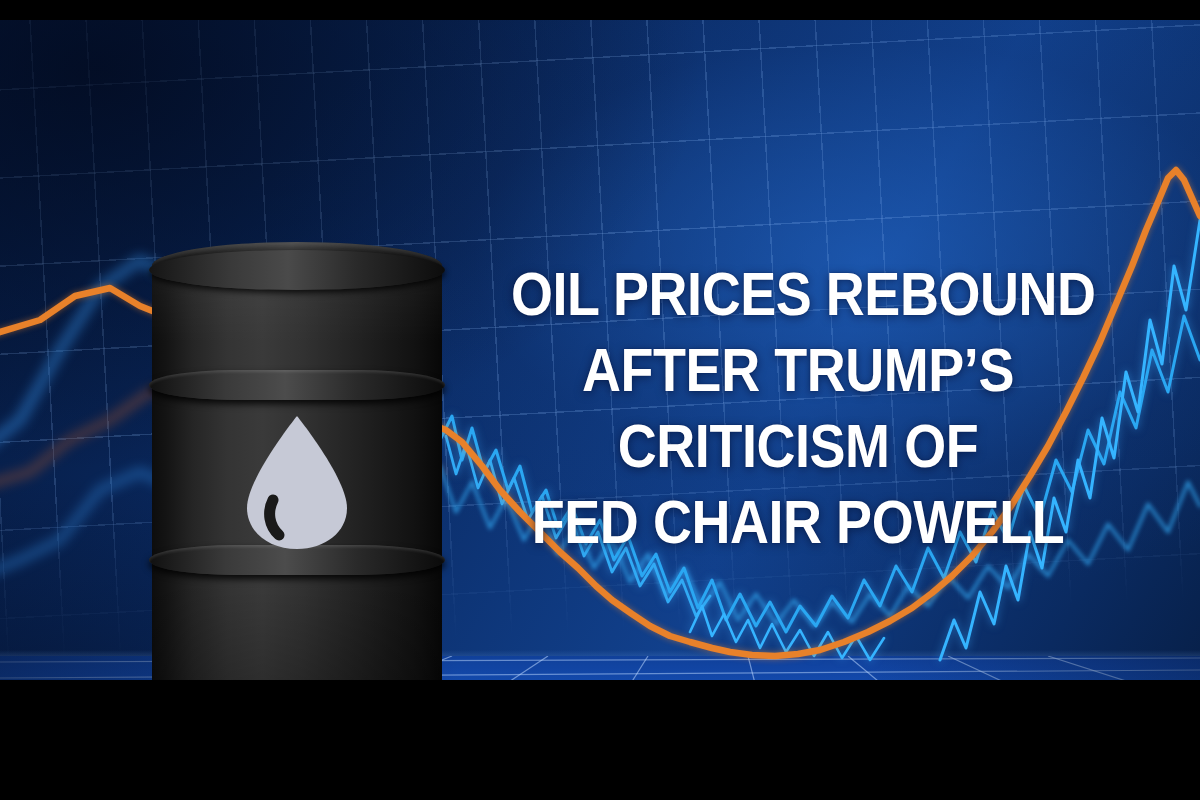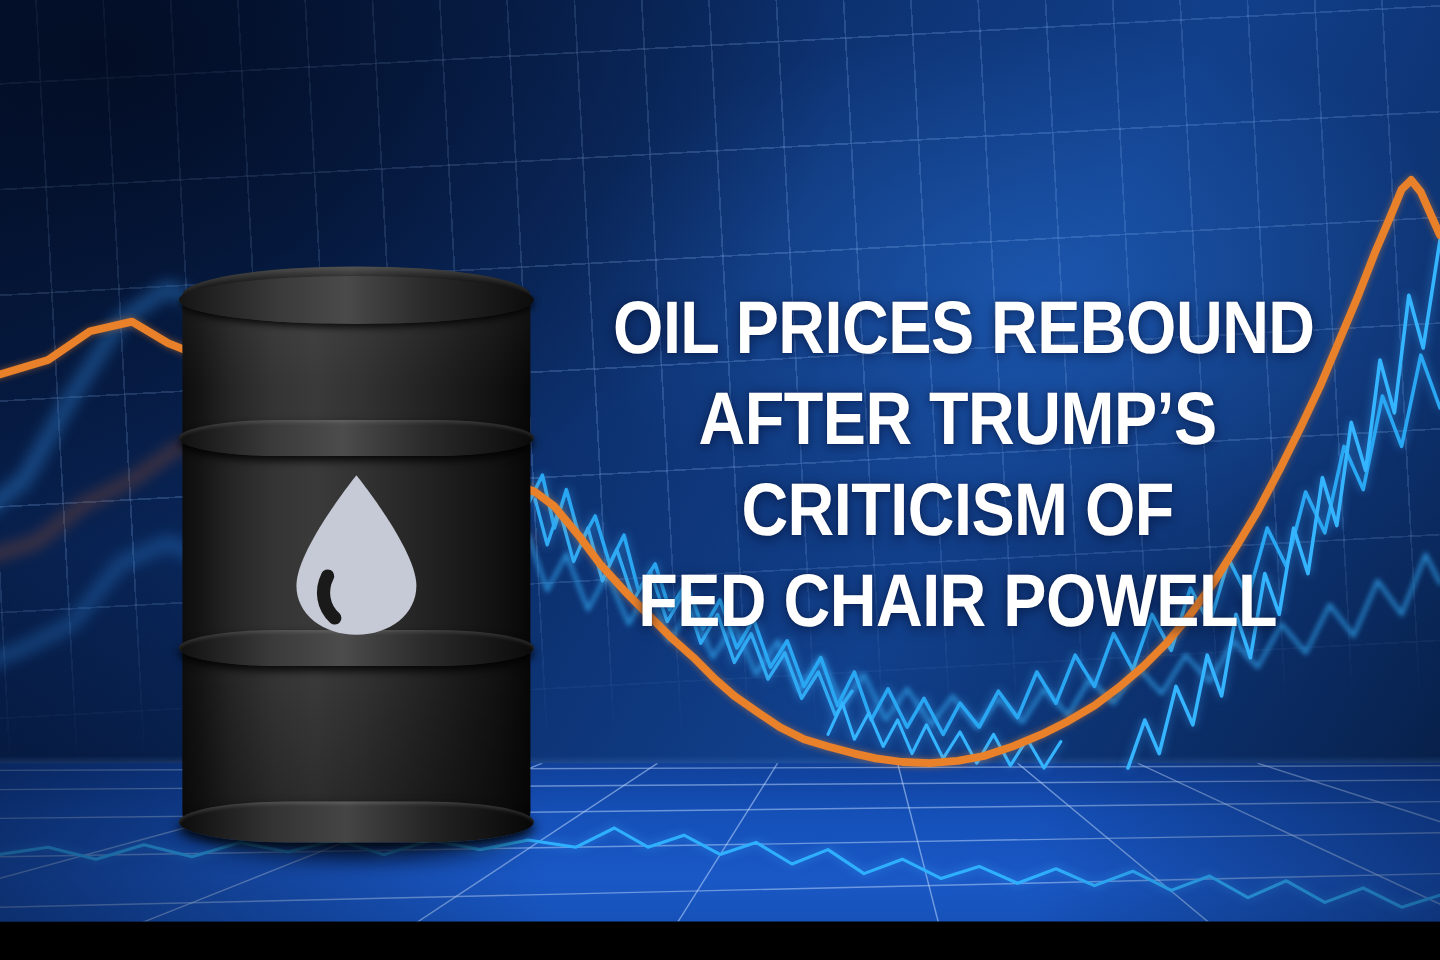--- a/index.html
+++ b/index.html
@@ -1,23 +1,24 @@
 <!DOCTYPE html>
 <html><head>
 <meta charset="utf-8">
 <style>
   html,body{margin:0;padding:0;background:#000;}
   *{box-sizing:border-box;}
 
   #stage{
     position:relative;
-    width:1200px;height:768px;
+    width:1200px;height:660px;
     overflow:hidden;
     font-family:"Liberation Sans", sans-serif;
     background:#0b2a5e;
+    margin-top:20px;
   }
 
   
   .wall{
     position:absolute;left:0;top:0;width:1200px;height:800px;
     background:
       radial-gradient(120% 95% at 78% 8%,  rgba(29,86,170,0.95) 0%, rgba(21,66,140,0.55) 38%, rgba(8,32,74,0.0) 72%),
       radial-gradient(90% 80% at 18% 78%,  rgba(22,72,158,0.55) 0%, rgba(10,38,86,0.0) 70%),
       linear-gradient(160deg, #07214f 0%, #0a2a63 28%, #0d3border 0%, #10397f 55%, #0b2c66 78%, #07203f 100%);
     background-color:#0a2a5f;

